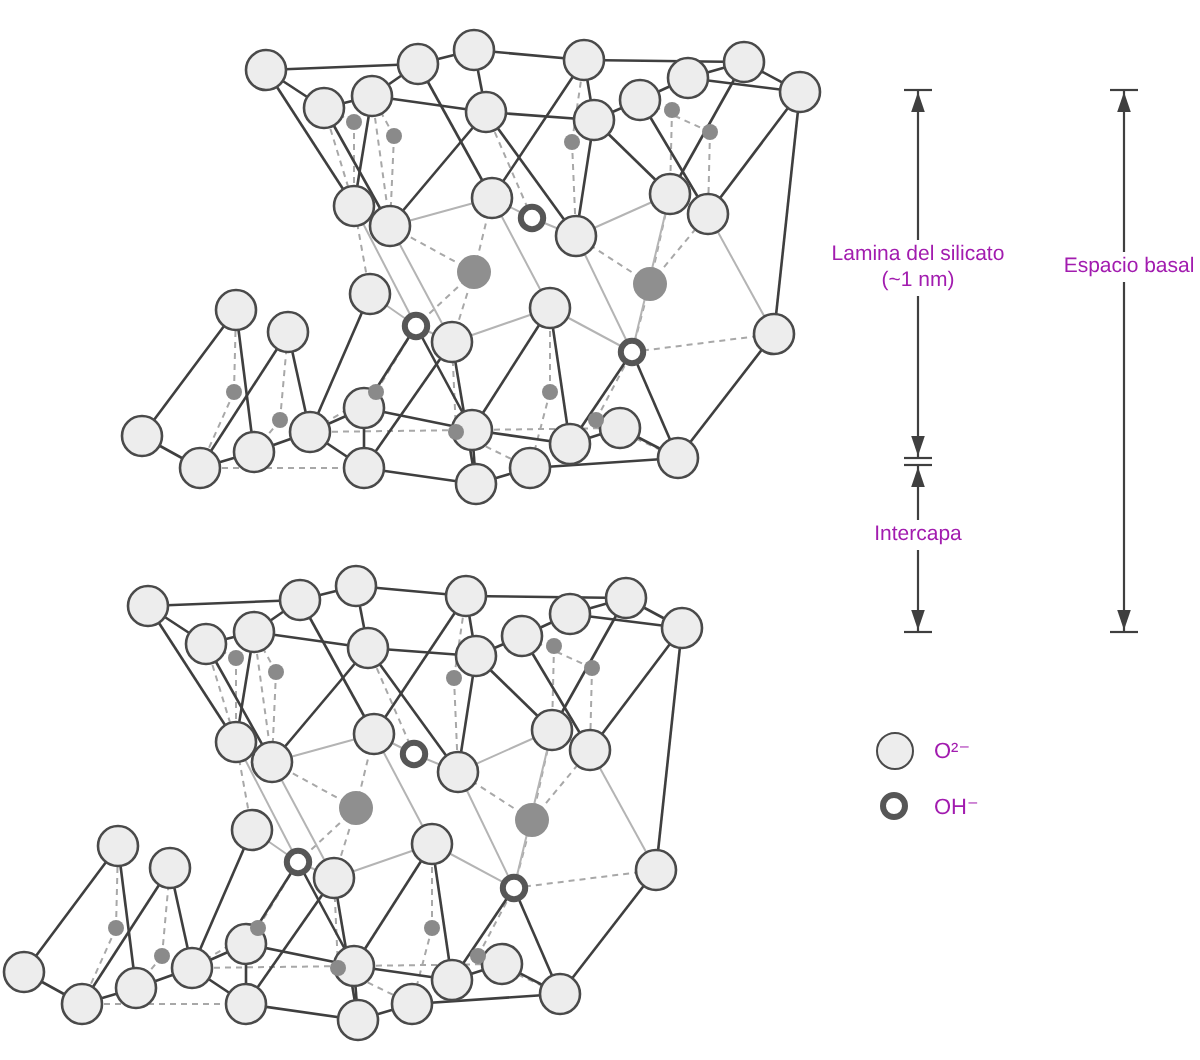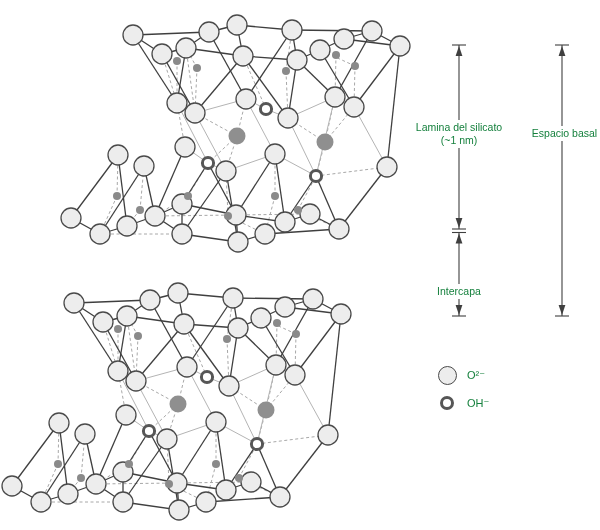--- a/index.html
+++ b/index.html
@@ -1,18 +1,18 @@
 <!DOCTYPE html>
 <html><head>
 <meta charset="utf-8">
 <style>
   html,body{margin:0;padding:0;background:#fff;}
   #canvas{
     position:relative;width:600px;height:530px;background:#ffffff;overflow:hidden;
-    font-family:"Liberation Sans","DejaVu Sans",sans-serif;color:#15803d;
+    font-family:"Liberation Sans","DejaVu Sans",sans-serif;color:#a21caf;
   }
   #struct{position:absolute;left:0;top:0;}
   .atom-O{fill:#ededed;stroke:#4a4a4a;stroke-width:1.3;}
   .atom-OH{fill:#ffffff;stroke:#565656;stroke-width:3;}
   .atom-M{fill:#8f8f8f;stroke:none;}
   .atom-Si{fill:#8a8a8a;stroke:none;}
   .dim-label{
     position:absolute;background:#ffffff;text-align:center;
     font-size:10.5px;line-height:13px;padding:1px 2px;white-space:nowrap;
   }
@@ -387,21 +387,21 @@
       </g>
     </svg>
 
   <div class="dim-label" style="left:404px;top:120px;width:106px;">
     <span>Lamina del silicato</span><br>
     <span>(~1 nm)</span>
   </div>
 
   <div class="dim-label" style="left:522px;top:126px;width:81px;">Espacio basal</div>
 
-  <div class="dim-label" style="left:425px;top:284px;width:64px;">Intercapa</div>
+  <div class="dim-label" style="left:425px;top:260px;width:64px;">Intercapa</div>
 
 
   <div class="legend">
     <div class="legend-row">
       <span class="sym-col">
           <span class="sym sym-o2"></span>
         </span>
       <span class="legend-label">O²⁻</span>
     </div>
     <div class="legend-row">

